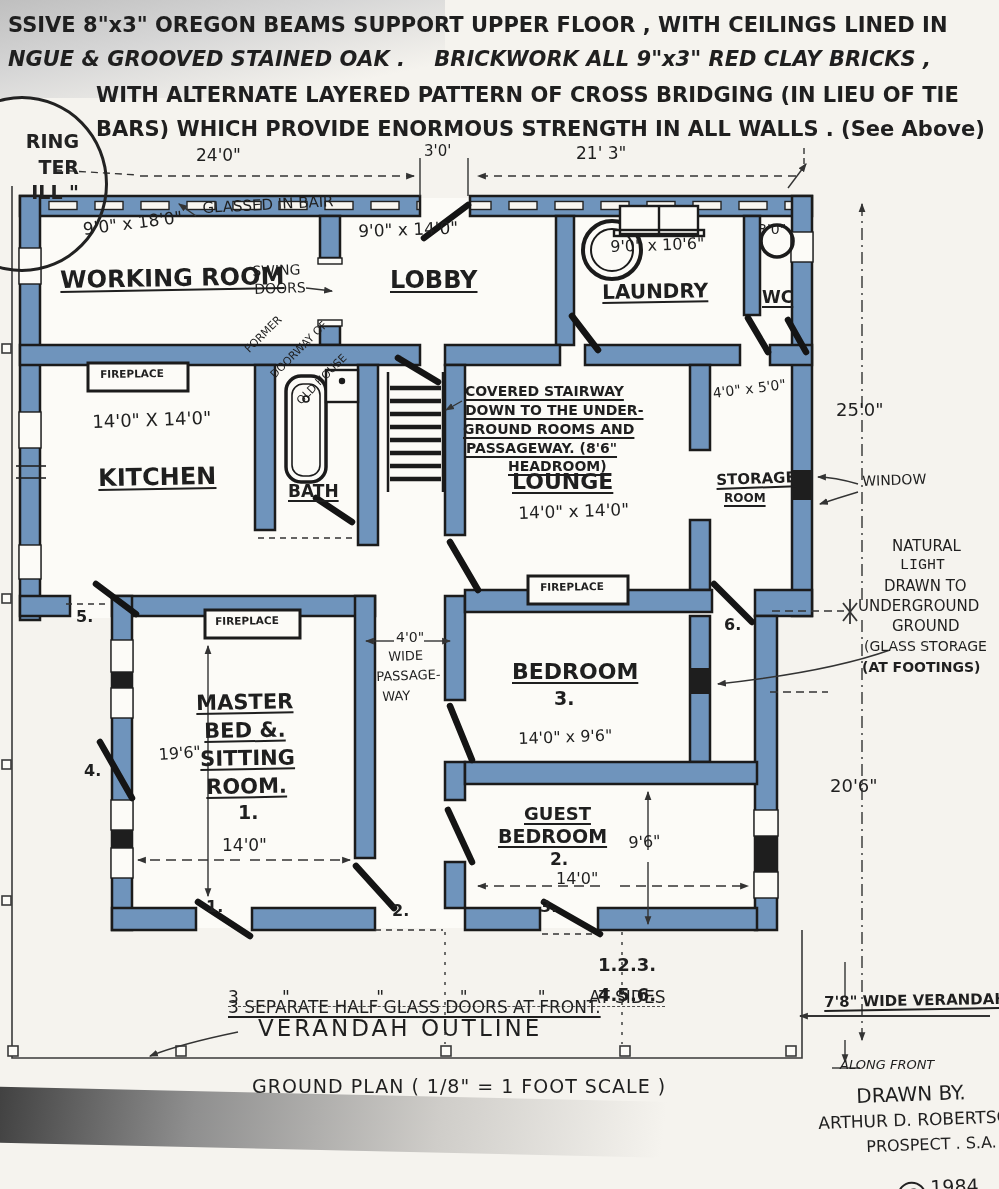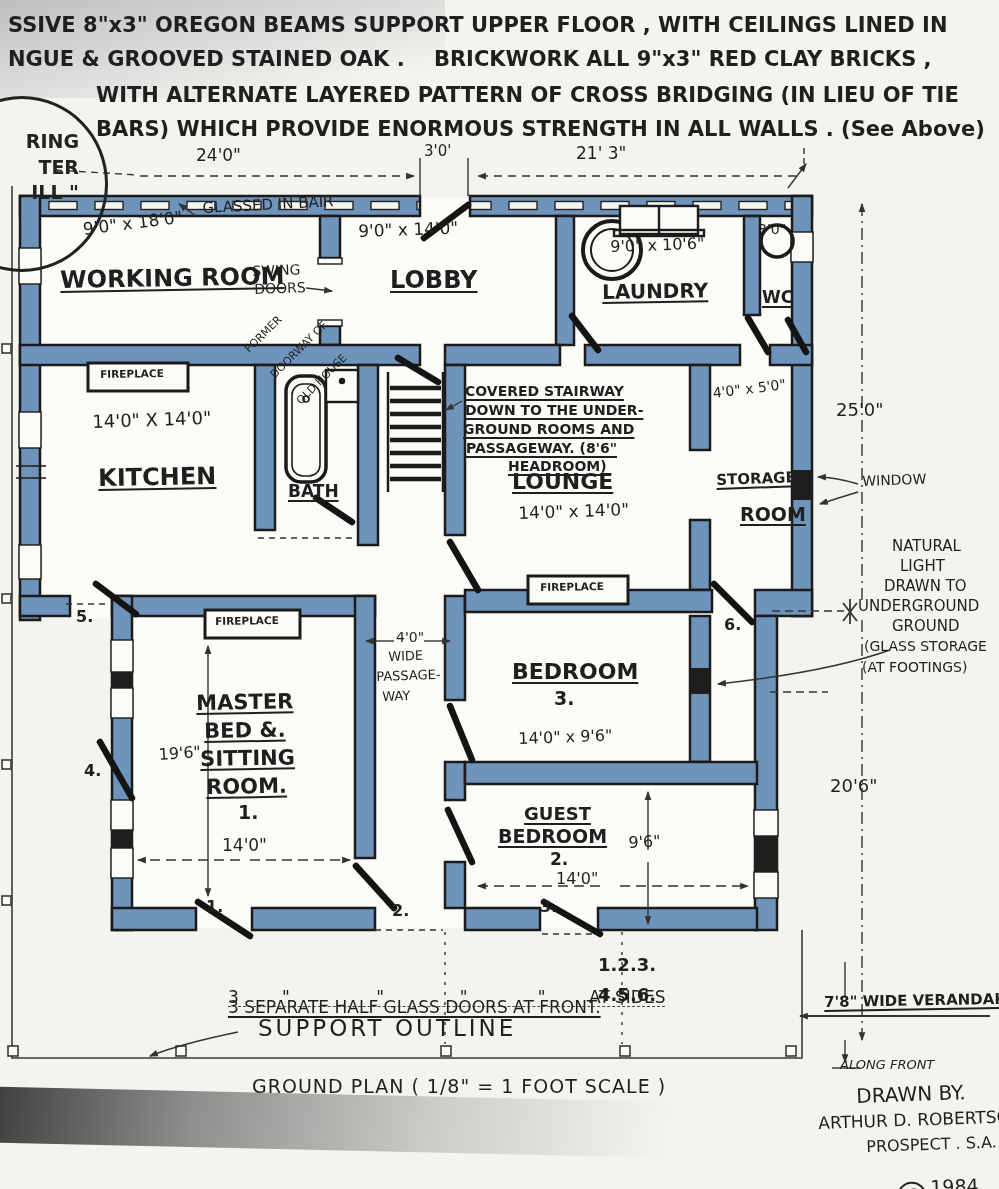--- a/index.html
+++ b/index.html
@@ -222,21 +222,21 @@
       <path d="M196,216 L179,204" marker-end="url(#ah)"></path>
       <path d="M306,288 L332,291" marker-end="url(#ah)"></path>
       <path d="M462,401 L446,410" marker-end="url(#ah)"></path>
       <path d="M858,484 Q834,477 818,477" marker-end="url(#ah)"></path>
       <path d="M858,492 Q838,498 820,504" marker-end="url(#ah)"></path>
       <path d="M890,650 Q828,672 718,684" marker-end="url(#ah)"></path>
     </g>
   </svg>
 
   <div class="t b" style="left:8px;top:14px;font-size:21px;">SSIVE 8"x3" OREGON BEAMS SUPPORT UPPER FLOOR , WITH CEILINGS LINED IN</div>
-  <div class="t b" style="left:8px;top:48px;font-size:21px;">NGUE &amp; GROOVED STAINED OAK .    BRICKWORK ALL 9"x3" RED CLAY BRICKS ,</div>
+  <div class="t b" style="left:8px;top:48px;font-size:21px;font-style:italic;">NGUE &amp; GROOVED STAINED OAK .    BRICKWORK ALL 9"x3" RED CLAY BRICKS ,</div>
   <div class="t b" style="left:96px;top:118px;font-size:21px;">BARS) WHICH PROVIDE ENORMOUS STRENGTH IN ALL WALLS . (See Above)</div>
   <div class="t b" style="left:96px;top:84px;font-size:21px;">WITH ALTERNATE LAYERED PATTERN OF CROSS BRIDGING (IN LIEU OF TIE</div>
 
   <div class="well">
     <div>RING</div>
     <div>TER</div>
     <div>ILL "</div>
   </div>
 
   <div class="t" style="left:196px;top:146px;font-size:17px;">24'0"</div>
@@ -271,30 +271,30 @@
   <div class="t b u" style="left:465px;top:384px;font-size:14px;">COVERED STAIRWAY</div>
   <div class="t b u" style="left:465px;top:403px;font-size:14px;">DOWN TO THE UNDER-</div>
   <div class="t b u" style="left:463px;top:422px;font-size:14px;">GROUND ROOMS AND</div>
   <div class="t b u" style="left:466px;top:441px;font-size:14px;">PASSAGEWAY. (8'6"</div>
   <div class="t b u" style="left:508px;top:459px;font-size:14px;">HEADROOM)</div>
 
   <div class="t b u" style="left:512px;top:470px;font-size:22px;">LOUNGE</div>
   <div class="t" style="left:518px;top:504px;font-size:17px;transform:rotate(-2deg);">14'0" x 14'0"</div>
   <div class="t" style="left:712px;top:386px;font-size:14px;transform:rotate(-7deg);">4'0" x 5'0"</div>
   <div class="t b u" style="left:716px;top:472px;font-size:15px;transform:rotate(-2deg);">STORAGE</div>
-  <div class="t b u" style="left:724px;top:504px;font-size:19px;margin-left:16px;">ROOM</div>
+  <div class="t b u" style="left:724px;top:492px;font-size:12px;">ROOM</div>
 
   <div class="t" style="left:862px;top:474px;font-size:14px;transform:rotate(-2deg);">WINDOW</div>
   <div class="t" style="left:892px;top:538px;font-size:15px;">NATURAL</div>
-  <div class="t" style="left:900px;top:558px;font-size:15px;">LIGHT</div>
+  <div class="t" style="left:900px;top:558px;font-size:15px;font-family:Liberation Mono, monospace;">LIGHT</div>
   <div class="t" style="left:884px;top:578px;font-size:15px;">DRAWN TO</div>
   <div class="t" style="left:858px;top:598px;font-size:15px;">UNDERGROUND</div>
   <div class="t" style="left:892px;top:618px;font-size:15px;">GROUND</div>
   <div class="t" style="left:864px;top:639px;font-size:14px;">(GLASS STORAGE</div>
-  <div class="t" style="left:862px;top:660px;font-size:14px;">(AT FOOTINGS)</div>
+  <div class="t" style="left:862px;top:660px;font-size:14px;font-weight:bold;">(AT FOOTINGS)</div>
 
   <div class="t" style="left:396px;top:630px;font-size:14px;">4'0"</div>
   <div class="t" style="left:388px;top:650px;font-size:13px;transform:rotate(-2deg);">WIDE</div>
   <div class="t" style="left:376px;top:670px;font-size:13px;transform:rotate(-2deg);">PASSAGE-</div>
   <div class="t" style="left:382px;top:690px;font-size:13px;transform:rotate(-2deg);">WAY</div>
 
   <div class="t b" style="left:215px;top:616px;font-size:10.5px;transform:rotate(-1deg);">FIREPLACE</div>
   <div class="t b u" style="left:196px;top:692px;font-size:21px;transform:rotate(-1deg);">MASTER</div>
   <div class="t b u" style="left:204px;top:720px;font-size:21px;transform:rotate(-1deg);">BED &amp;.</div>
   <div class="t b u" style="left:200px;top:748px;font-size:21px;transform:rotate(-1deg);">SITTING</div>
@@ -318,21 +318,21 @@
   <div class="t b" style="left:392px;top:902px;font-size:16px;">2.</div>
   <div class="t b" style="left:540px;top:898px;font-size:16px;">3.</div>
   <div class="t b" style="left:84px;top:762px;font-size:16px;">4.</div>
   <div class="t b" style="left:76px;top:608px;font-size:16px;">5.</div>
   <div class="t b" style="left:724px;top:616px;font-size:16px;">6.</div>
 
   <div class="t u" style="left:228px;top:958px;font-size:17px;margin-top:40px;">3 SEPARATE HALF GLASS DOORS AT FRONT.</div>
   <div class="t b" style="left:598px;top:955px;font-size:18px;">1.2.3.</div>
   <div class="t ud" style="left:228px;top:988px;font-size:17px;">3        "                "              "             "        AT SIDES</div>
   <div class="t b" style="left:598px;top:985px;font-size:18px;text-align:center;">4.5.6.</div>
-  <div class="t" style="left:258px;top:1016px;font-size:23px;letter-spacing:3px;">SUPPORT OUTLINE</div>
+  <div class="t" style="left:258px;top:1016px;font-size:23px;letter-spacing:3px;">VERANDAH OUTLINE</div>
   <div class="t" style="left:252px;top:1076px;font-size:19px;letter-spacing:1px;">GROUND PLAN ( 1/8" = 1 FOOT SCALE )</div>
   <div class="t b u" style="left:824px;top:994px;font-size:15px;transform:rotate(-1deg);">7'8" WIDE VERANDAH</div>
   <div class="t" style="left:840px;top:1058px;font-size:13px;font-style:italic;">ALONG FRONT</div>
 
   <div class="t" style="left:856px;top:1086px;font-size:20px;transform:rotate(-2deg);">DRAWN BY.</div>
   <div class="t" style="left:818px;top:1114px;font-size:17px;transform:rotate(-2deg);">ARTHUR D. ROBERTSON.</div>
   <div class="t" style="left:866px;top:1138px;font-size:16px;transform:rotate(-2deg);">PROSPECT . S.A.</div>
   <div class="t" style="left:872px;top:1158px;font-size:19px;transform:rotate(-2deg);">
     <span class="circ">C</span><span>1984</span>
   </div>

